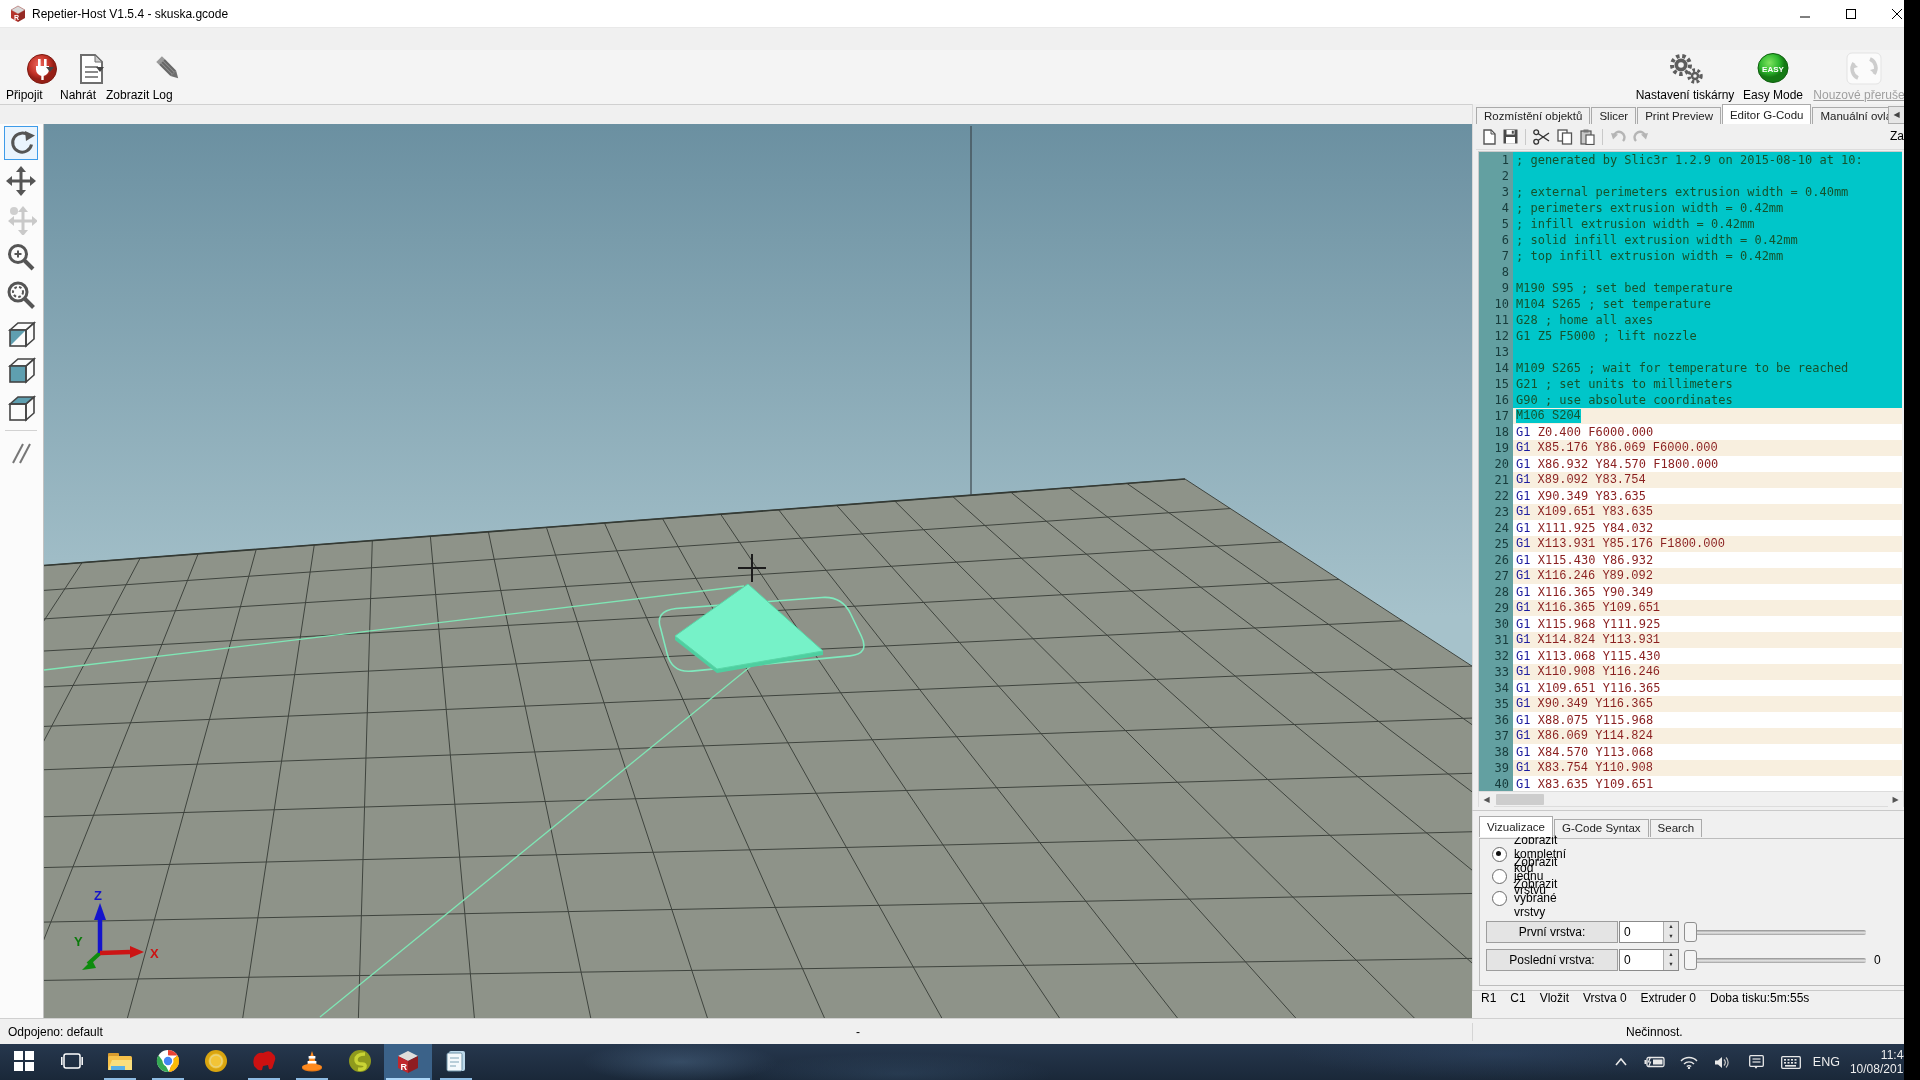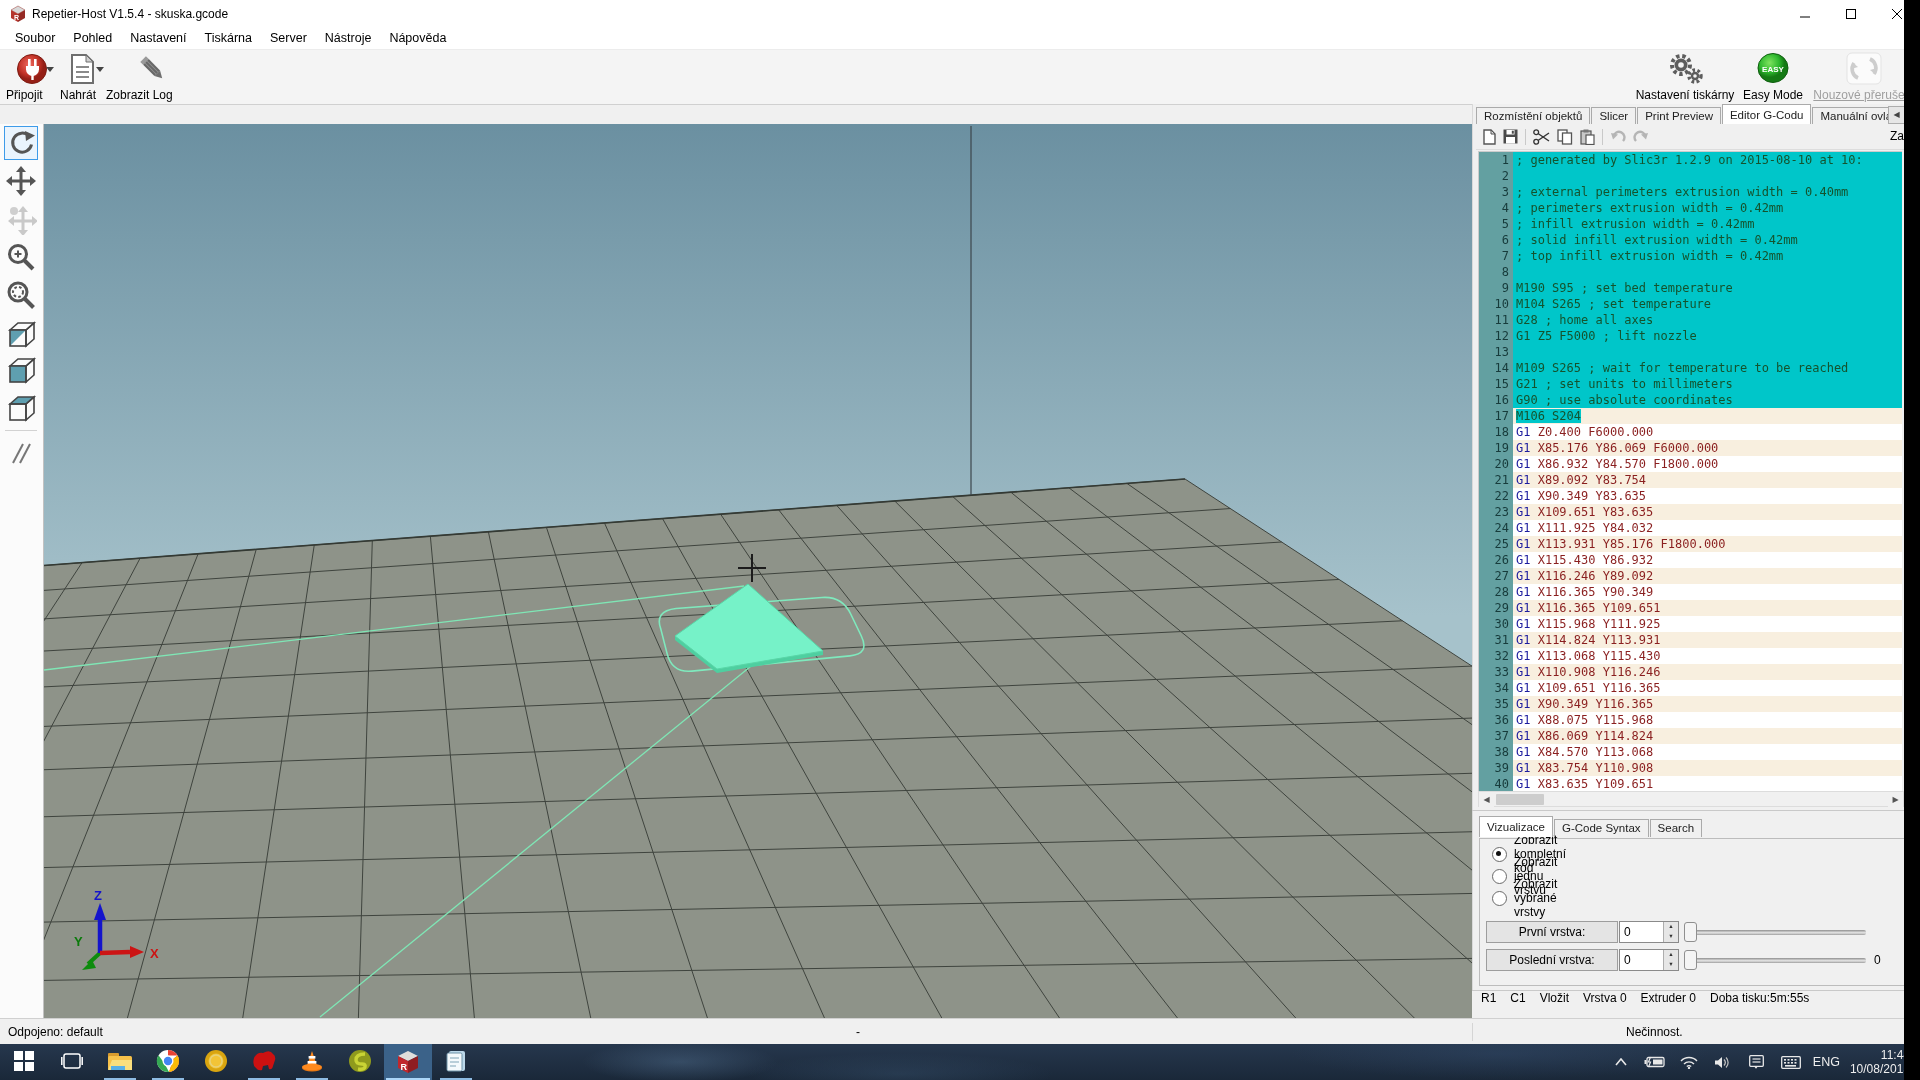--- a/index.html
+++ b/index.html
@@ -6,21 +6,21 @@
   #app{position:relative;width:1904px;height:1080px;overflow:hidden;background:#f0f0f0;
        font-family:"Liberation Sans",sans-serif;color:#000;font-size:12px;}
   .abs{position:absolute;}
   
   #titlebar{left:0;top:0;width:1920px;height:27px;background:#fff;border-bottom:1px solid #e9e9e9;}
   #title-text{left:32px;top:7px;font-size:12px;}
   .win-btn{top:0;width:46px;height:27px;display:flex;align-items:center;justify-content:center;}
   #menubar{left:0;top:27px;width:1920px;height:23px;background:#fff;display:flex;align-items:center;padding-left:6px;box-sizing:border-box;border-bottom:1px solid #ececec;}
   .menu-item{padding:0 9px;font-size:12.5px;line-height:23px;cursor:default;}
   #toolbar{left:0;top:50px;width:1920px;height:54px;background:#f4f4f4;border-bottom:1px solid #d0d0d0;}
-  .tb-group{position:absolute;top:2px;height:50px;text-align:center;}
+  .tb-group{position:absolute;top:2px;height:50px;text-align:right;}
   .tb-label{position:absolute;top:36px;left:0;font-size:12px;white-space:nowrap;}
   .tb-right{text-align:center;}
   .tb-right .tb-label{left:50%;transform:translateX(-50%);}
   .caret{display:inline-block;width:0;height:0;border-left:4px solid transparent;border-right:4px solid transparent;border-top:5px solid #444;vertical-align:middle;}
   .disabled-text{color:#9f9f9f;text-decoration:underline;}
   
   #left-tabs{left:0;top:104px;width:1472px;height:20px;background:#f0f0f0;}
   .tab{display:inline-block;border:1px solid #aaa;border-bottom:none;background:#f0f0f0;padding:0 7px;font-size:11.5px;height:17px;line-height:17px;vertical-align:bottom;margin-right:1px;color:#222;}
   .tab.active{background:#fff;height:20px;line-height:20px;position:relative;z-index:2;}
   #tool-strip{left:0;top:124px;width:44px;height:894px;background:#fbfbfb;border-right:1px solid #c2c2c2;box-sizing:border-box;}
@@ -34,21 +34,21 @@
   .sq-btn{display:inline-block;width:15px;height:16px;border:1px solid #adadad;background:#e6e6e6;text-align:center;line-height:15px;font-size:8px;color:#444;}
   #editor-toolbar{left:1476px;top:124px;width:444px;height:26px;background:#f0f0f0;border-bottom:1px solid #ddd;display:flex;align-items:center;gap:7px;padding-left:6px;box-sizing:border-box;}
   .etb-sep{width:1px;height:16px;background:#c9c9c9;}
   #editor-close{position:absolute;left:1890px;top:129px;font-size:12px;}
   #code-lines{left:1478px;top:151px;width:424px;height:640px;background:#fff;overflow:hidden;
       font-family:"DejaVu Sans Mono",monospace;font-size:12px;line-height:16px;border-left:1px solid #ccc;border-top:1px solid #ccc;box-sizing:border-box;}
   .code-row{display:flex;height:16px;white-space:pre;}
   .gut{width:30px;padding-right:4px;text-align:right;background:#63a0a1;color:#173b3b;flex:none;}
   .code{flex:1;padding-left:3px;}
   .sel{background:#00c6c9;color:#14532d;}
-  .cream{background:#f8efdf;}
+  .cream{background:#f8efdf;font-family:Liberation Mono, monospace;}
   .cmd{color:#1b1b9e;}
   .prm{color:#8a1f1f;}
   
   .scrollbar{background:#f0f0f0;border:1px solid #dcdcdc;box-sizing:border-box;}
   .sb-arrow{position:absolute;width:15px;height:15px;background:#f0f0f0;color:#555;font-size:8px;text-align:center;line-height:15px;}
   .sb-thumb{position:absolute;background:#cdcdcd;border-radius:1px;}
   
   #viz-sep{left:1472px;top:810px;width:448px;height:1px;background:#c9c9c9;}
   #viz-tabs{left:1479px;top:816px;height:21px;white-space:nowrap;}
   #viz-box{left:1479px;top:838px;width:434px;height:148px;border:1px solid #bcbcbc;background:#f0f0f0;box-sizing:border-box;}
@@ -101,29 +101,20 @@
           <rect x="0.5" y="0.5" width="9" height="9" fill="none" stroke="#000" stroke-width="1"></rect>
         </svg>
       </div>
     <div class="abs win-btn" style="left:1874px">
         <svg width="10" height="10">
           <path d="M0 0 L10 10 M10 0 L0 10" stroke="#000" stroke-width="1"></path>
         </svg>
       </div>
   </div>
 
-  <div class="abs" id="menubar">
-      <div class="menu-item">Soubor</div>
-      <div class="menu-item">Pohled</div>
-      <div class="menu-item">Nastavení</div>
-      <div class="menu-item">Tiskárna</div>
-      <div class="menu-item">Server</div>
-      <div class="menu-item">Nástroje</div>
-      <div class="menu-item">Nápověda</div>
-    </div>
 
   <div class="abs" id="toolbar">
     <div class="tb-group" style="left:6px;width:52px">
       <svg width="32" height="32" style="margin-top:1px">
         <defs>
             <radialGradient id="rg-red" cx="40%" cy="35%">
               <stop offset="0%" stop-color="#ef6a5f"></stop>
               <stop offset="70%" stop-color="#c23227"></stop>
               <stop offset="100%" stop-color="#951f16"></stop>
             </radialGradient>

